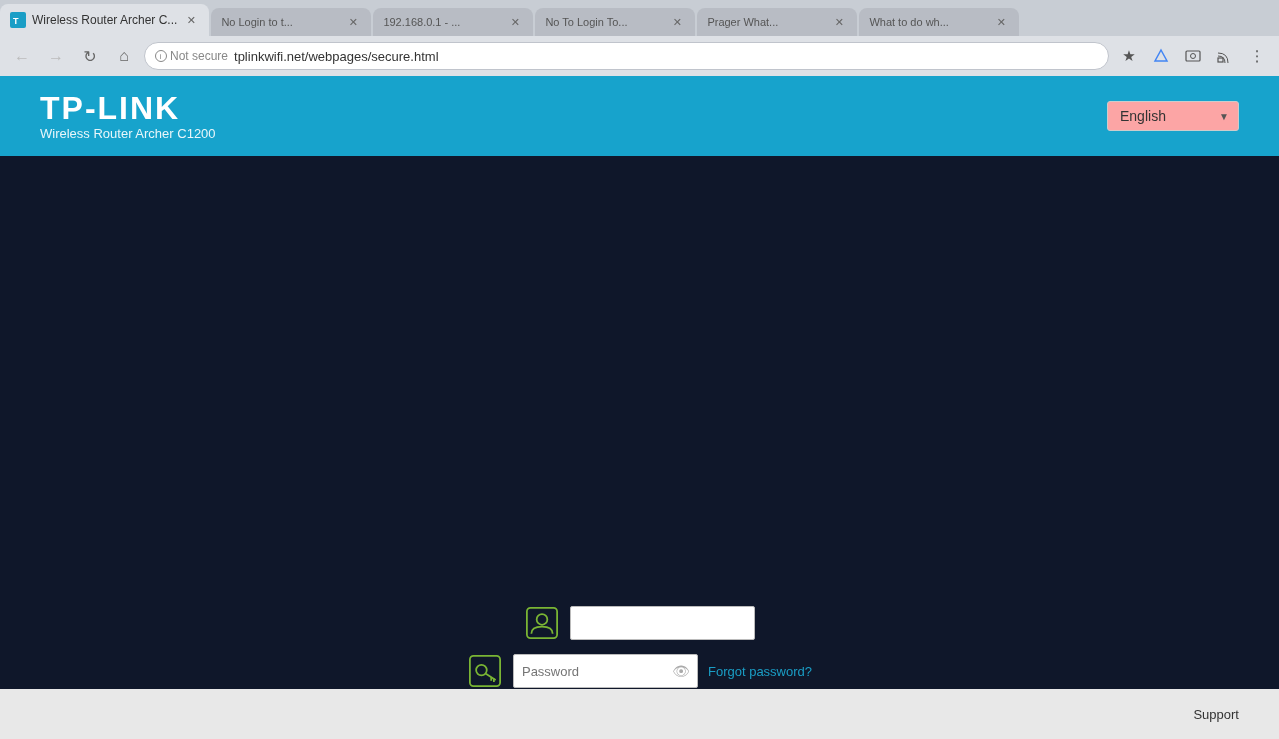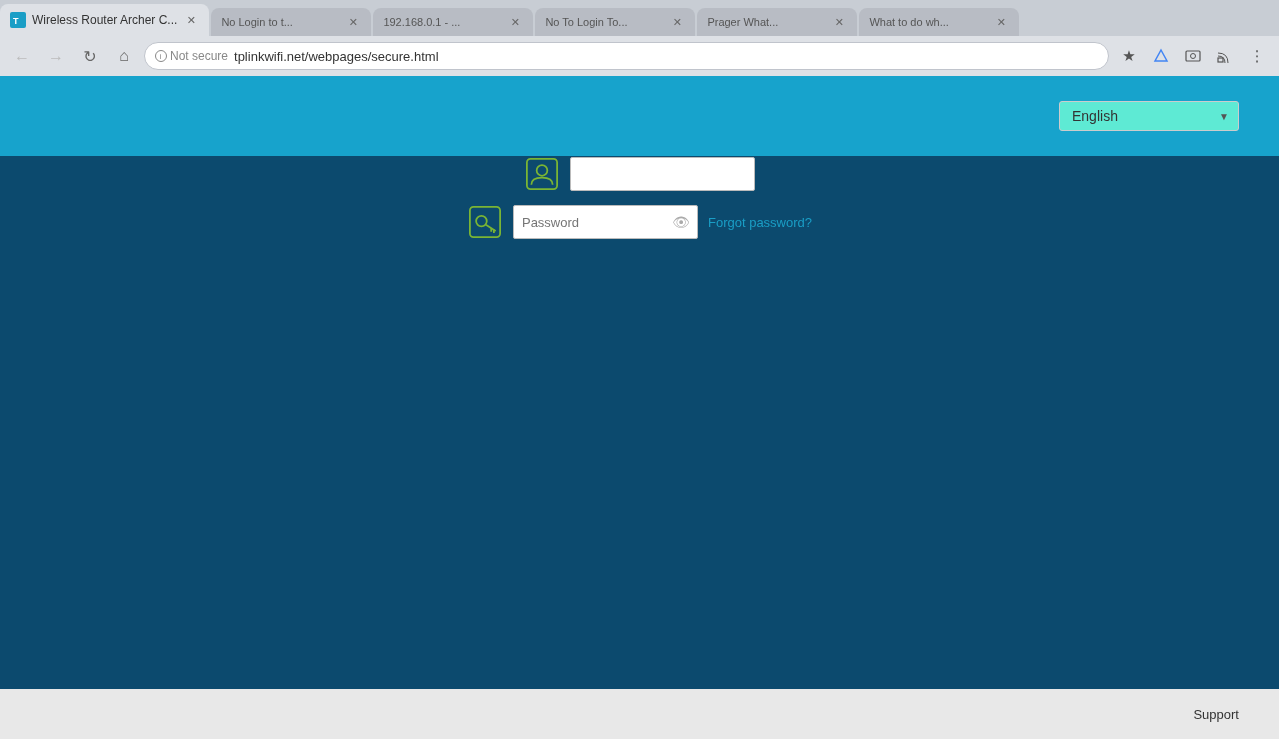--- a/index.html
+++ b/index.html
@@ -160,30 +160,30 @@
       color: rgba(255,255,255,0.9);
       margin-top: 2px;
     }
     .language-selector {
       position: absolute;
       right: 40px;
       top: 50%;
       transform: translateY(-50%);
     }
     .language-select {
-      background: #5eead4;
+      background: #fca5a5;
       border: 1px solid #ccc;
       border-radius: 3px;
       padding: 6px 30px 6px 12px;
       font-size: 14px;
       color: #333;
       appearance: none;
       -webkit-appearance: none;
       cursor: pointer;
-      width: 180px;
+      width: 132px;
       background-image: none;
     }
     .language-select-wrapper {
       position: relative;
       display: inline-block;
     }
     .language-select-wrapper::after {
       content: '▼';
       position: absolute;
       right: 10px;
@@ -191,23 +191,23 @@
       transform: translateY(-50%);
       font-size: 10px;
       color: #555;
       pointer-events: none;
     }
 
     
     .login-area {
       flex: 1;
       display: flex;
-      align-items: flex-start;
+      align-items: flex-end;
       justify-content: center;
-      background: #0c4a6e;
+      background: #0f172a;
     }
     .login-form {
       display: flex;
       flex-direction: column;
       gap: 12px;
       align-items: center;
     }
     .form-row {
       display: flex;
       align-items: center;
@@ -367,20 +367,24 @@
           </svg>
       </button>
       <button class="toolbar-icon-btn">⋮</button>
     </div>
   </div>
 </div>
 
 <div class="page-content">
 
   <div class="tp-link-header">
+    <div class="tp-link-brand">
+      <div class="tp-link-logo">TP-LINK</div>
+      <div class="tp-link-subtitle">Wireless Router Archer C1200</div>
+    </div>
     <div class="language-selector">
       <div class="language-select-wrapper">
         <select class="language-select">
           <option>English</option>
           <option>中文</option>
           <option>Deutsch</option>
           <option>Español</option>
           <option>Français</option>
         </select>
       </div>

